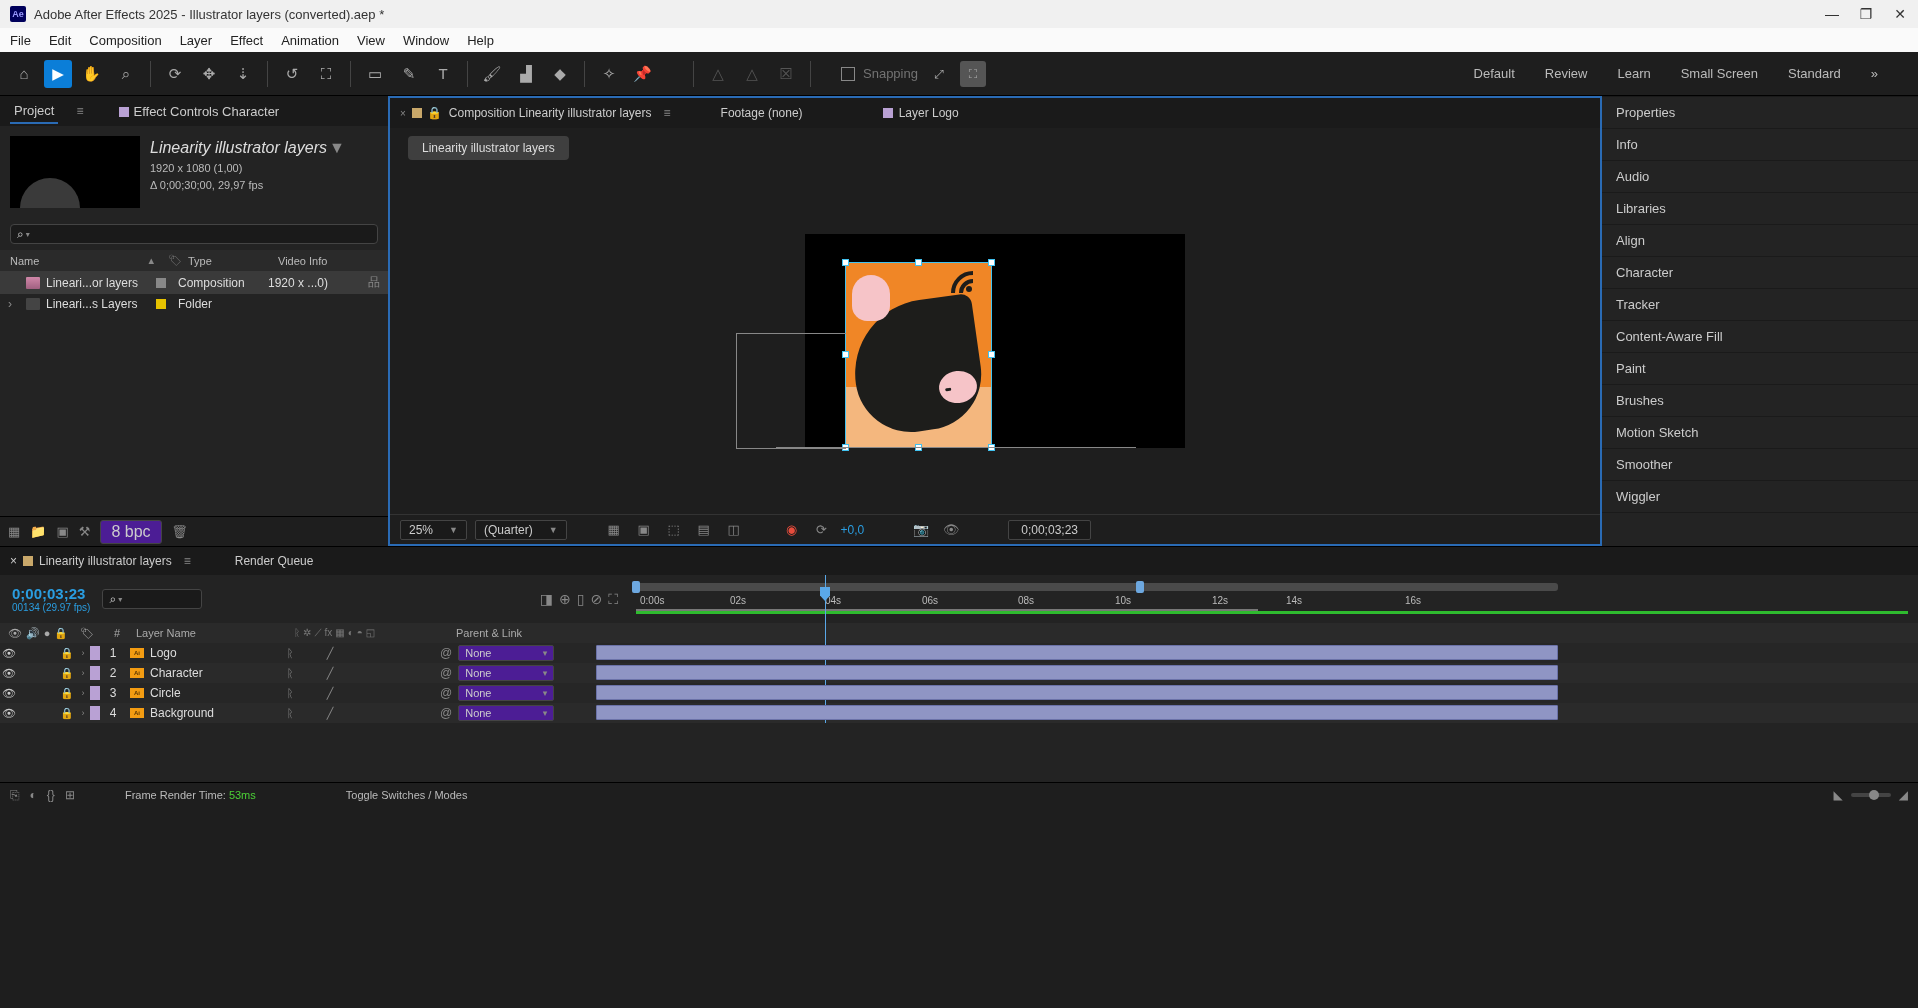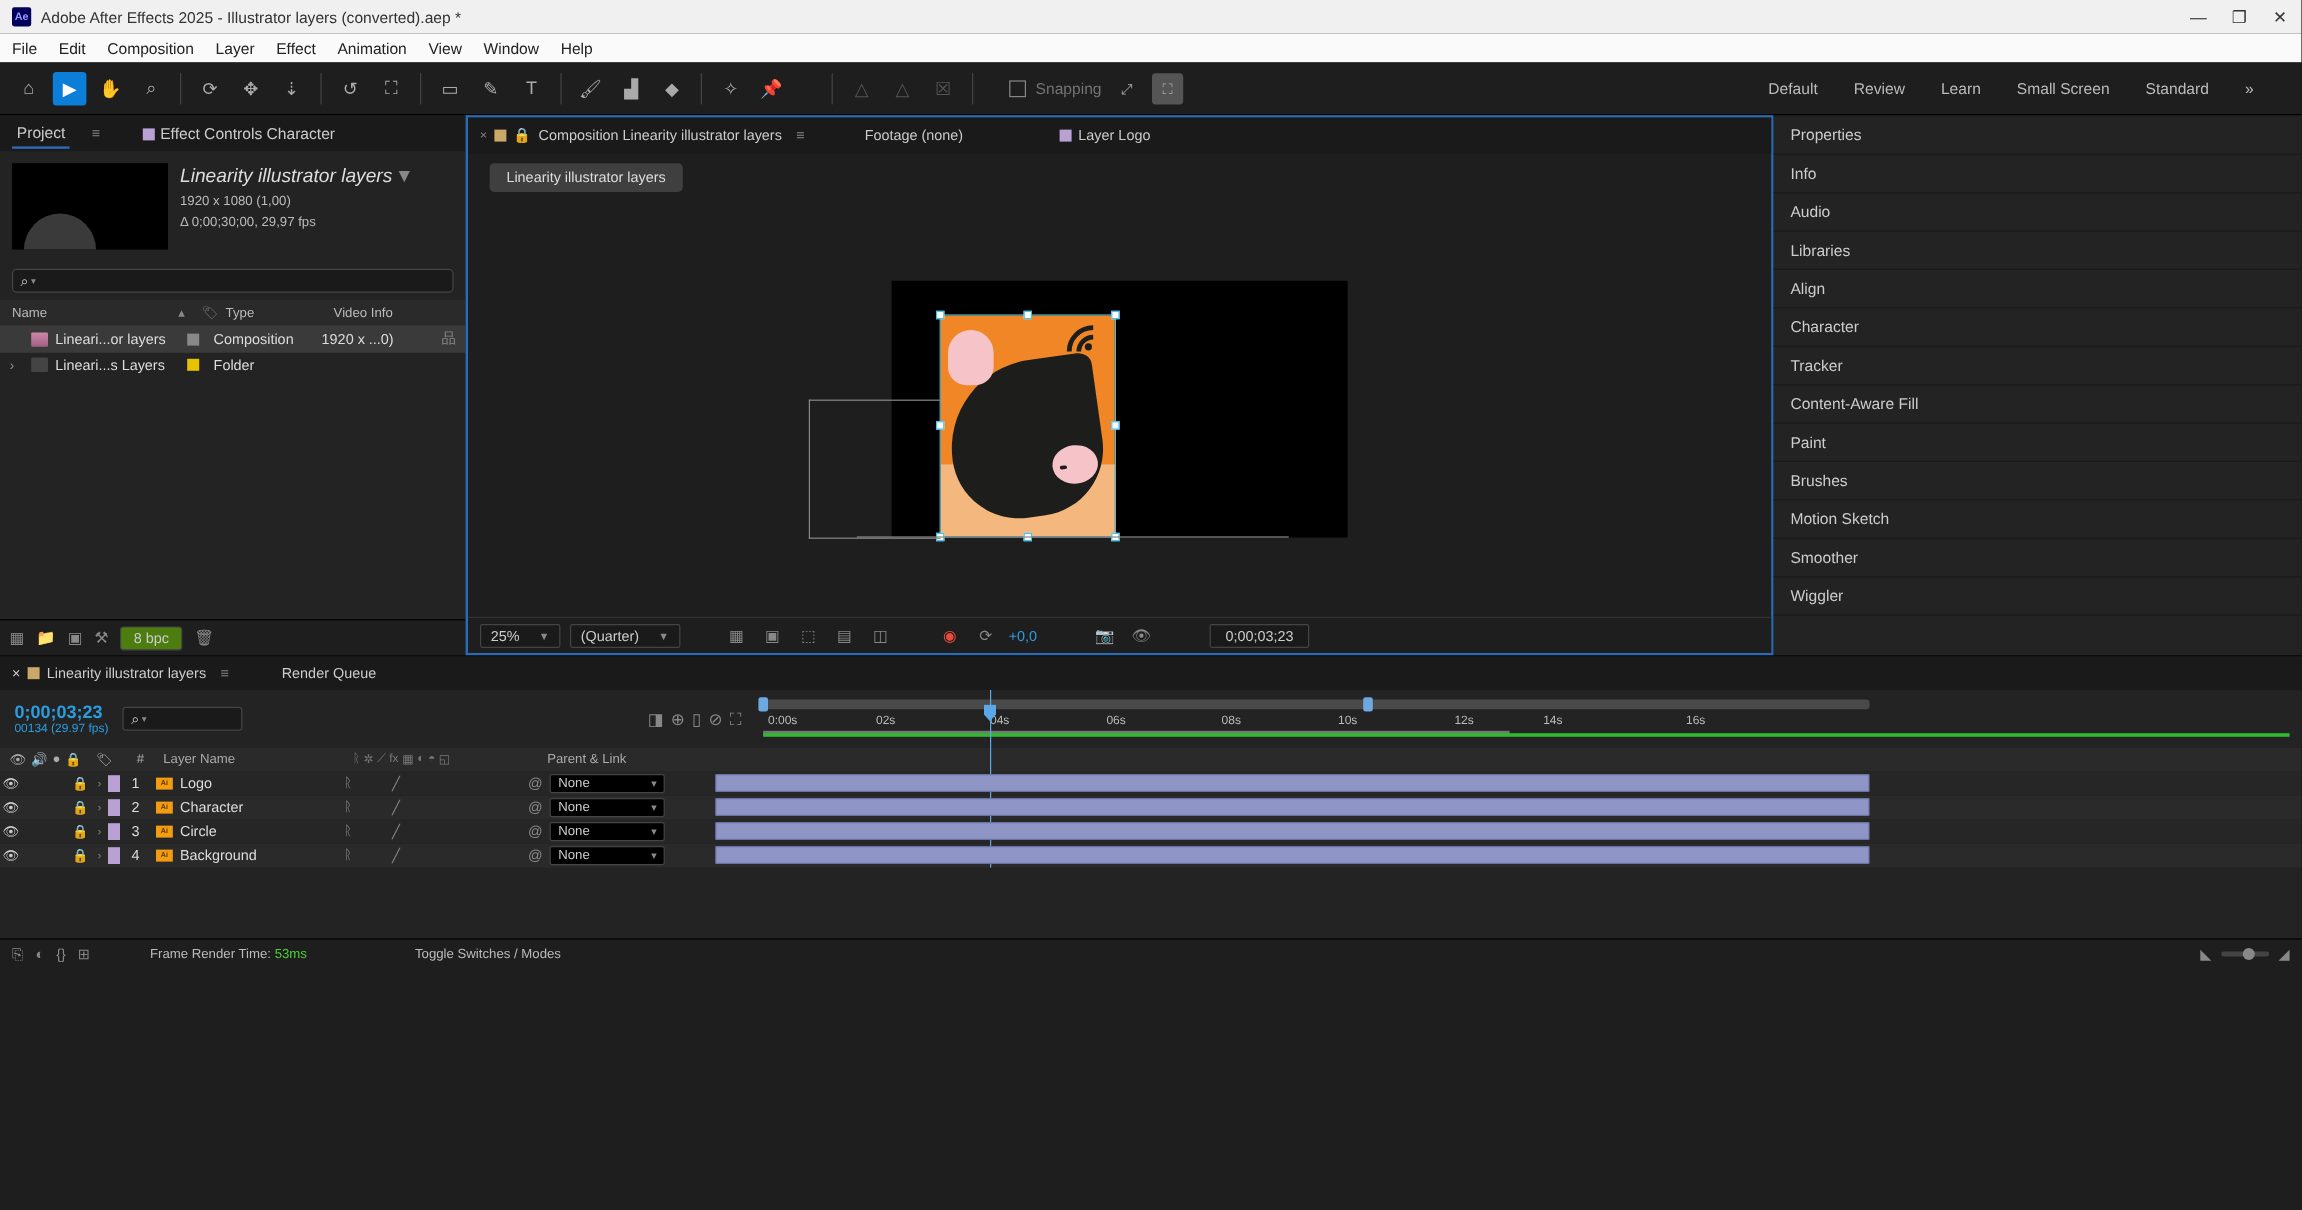--- a/index.html
+++ b/index.html
@@ -57,21 +57,21 @@
 .proj-item-exp { width: 12px; color: #888; }
 .proj-item-ic { width: 14px; height: 12px; display: inline-block; }
 .proj-item-ic.comp { background: linear-gradient(#d087a8, #a06080); border-radius: 1px; }
 .proj-item-ic.folder { background: #444; border-radius: 1px; }
 .color-swatch { width: 10px; height: 10px; display: inline-block; margin-left: 8px; }
 .sw-grey { background: #888; }
 .sw-yellow { background: #e6c200; }
 
 .proj-footer { margin-top: auto; height: 30px; background: #1e1e1e; display: flex; align-items: center; gap: 10px; padding: 0 8px; border-top: 1px solid #000; }
 .footer-ic { color: #888; font-size: 13px; cursor: pointer; }
-.bpc-box { background: #4d7c0f; border: 1px solid #444; padding: 2px 10px; border-radius: 3px; font-size: 12px; }
+.bpc-box { background: #4c1d95; border: 1px solid #444; padding: 2px 10px; border-radius: 3px; font-size: 16px; }
 
 .viewer-panel { flex: 1; background: #1e1e1e; display: flex; flex-direction: column; border: 2px solid #2a6bb5; }
 .viewer-tabs { height: 30px; display: flex; align-items: center; padding: 0 10px; gap: 20px; background: #1a1a1a; font-size: 12px; }
 .viewer-tab { display: flex; align-items: center; gap: 6px; color: #ccc; cursor: pointer; }
 .viewer-tab .close-x { color: #888; font-size: 10px; }
 .lock-ic { color: #888; }
 
 .breadcrumb-bar { padding: 8px 18px; }
 .breadcrumb-chip { background: #3f3f3f; padding: 5px 14px; border-radius: 4px; font-size: 12px; color: #ddd; display: inline-block; }
 
@@ -96,21 +96,21 @@
 .guide-h { position: absolute; left: -70px; bottom: -1px; width: 360px; height: 0; border-top: 1px solid #888; }
 .guide-box { position: absolute; left: -110px; top: 70px; width: 110px; height: 116px; border: 1px solid #888; border-right: none; }
 
 .viewer-footer { height: 30px; background: #1e1e1e; border-top: 1px solid #333; display: flex; align-items: center; gap: 8px; padding: 0 10px; font-size: 12px; }
 .dropdown-thin { background: #1a1a1a; border: 1px solid #444; padding: 2px 8px; border-radius: 2px; display: flex; align-items: center; gap: 16px; cursor: pointer; }
 .caret { color: #888; font-size: 9px; }
 .v-footer-ic { color: #888; font-size: 13px; cursor: pointer; width: 22px; text-align: center; }
 .exposure-val { color: #2a9de0; font-size: 12px; }
 .time-box { background: #1a1a1a; border: 1px solid #444; padding: 2px 12px; border-radius: 2px; }
 
-.right-panel { width: 440px; background: #232323; }
+.right-panel { width: 316px; background: #232323; }
 .panel-list-item { padding: 8px 14px; border-bottom: 1px solid #1a1a1a; font-size: 13px; color: #ccc; cursor: pointer; }
 .panel-list-item:first-child { border-top: 1px solid #1a1a1a; }
 
 .timeline-area { border-top: 1px solid #000; background: #232323; height: 260px; display: flex; flex-direction: column; }
 .tl-tabs { height: 28px; display: flex; align-items: center; gap: 14px; padding: 0 10px; background: #1a1a1a; font-size: 12px; }
 .tl-tab { display: flex; align-items: center; gap: 6px; color: #ccc; cursor: pointer; }
 
 .tl-header { display: flex; height: 48px; }
 .tl-header-left { width: 630px; padding: 6px 12px; display: flex; align-items: center; gap: 12px; background: #232323; }
 .tl-time { color: #2a9de0; font-size: 15px; font-weight: 600; }
@@ -141,21 +141,21 @@
 .tl-row .lock { width: 18px; text-align: center; color: #ccc; font-size: 11px; }
 .tl-row .blank { width: 20px; }
 .tl-row .twirl { width: 14px; text-align: center; color: #888; font-size: 9px; }
 .layer-color { width: 10px; height: 14px; background: #b9a1d4; }
 .layer-num { width: 26px; text-align: center; color: #ddd; }
 .ai-flag { width: 14px; height: 10px; background: #f39c12; display: inline-flex; align-items: center; justify-content: center; font-size: 6px; color: #5a3600; font-weight: bold; margin-left: 4px; margin-right: 6px; }
 .layer-name-txt { width: 130px; color: #ddd; }
 .switch-slot { width: 20px; text-align: center; color: #888; font-size: 11px; }
 .parent-link { display: flex; align-items: center; gap: 6px; width: 150px; }
 .spiral { color: #888; font-size: 12px; }
-.parent-dd { background: #000000; border: 1px solid #444; padding: 1px 6px; border-radius: 2px; display: flex; align-items: center; justify-content: space-between; width: 96px; font-size: 11px; }
+.parent-dd { background: #4c1d95; border: 1px solid #444; padding: 1px 6px; border-radius: 2px; display: flex; align-items: center; justify-content: space-between; width: 96px; font-size: 11px; }
 .layer-bar-area { flex: 1; position: relative; height: 100%; }
 .layer-bar { position: absolute; left: 6px; right: 360px; top: 2px; height: 15px; background: #8f95c4; border: 1px solid #6b72a8; border-radius: 1px; }
 
 .tl-timespan-bar { position: absolute; left: 6px; top: 0; right: 660px; height: 4px; background: #777; }
 .green-bar { position: absolute; left: 6px; top: 36px; right: 10px; height: 3px; background: #2fbb2f; }
 .playhead-line { position: absolute; top: 0; bottom: -100px; width: 1px; background: #5aa8e8; }
 
 .tl-footer { height: 24px; background: #1e1e1e; border-top: 1px solid #000; display: flex; align-items: center; padding: 0 10px; gap: 10px; font-size: 11px; color: #bbb; }
 .tl-foot-ic { color: #888; font-size: 12px; cursor: pointer; }
 .render-time-val { color: #4cd137; }

